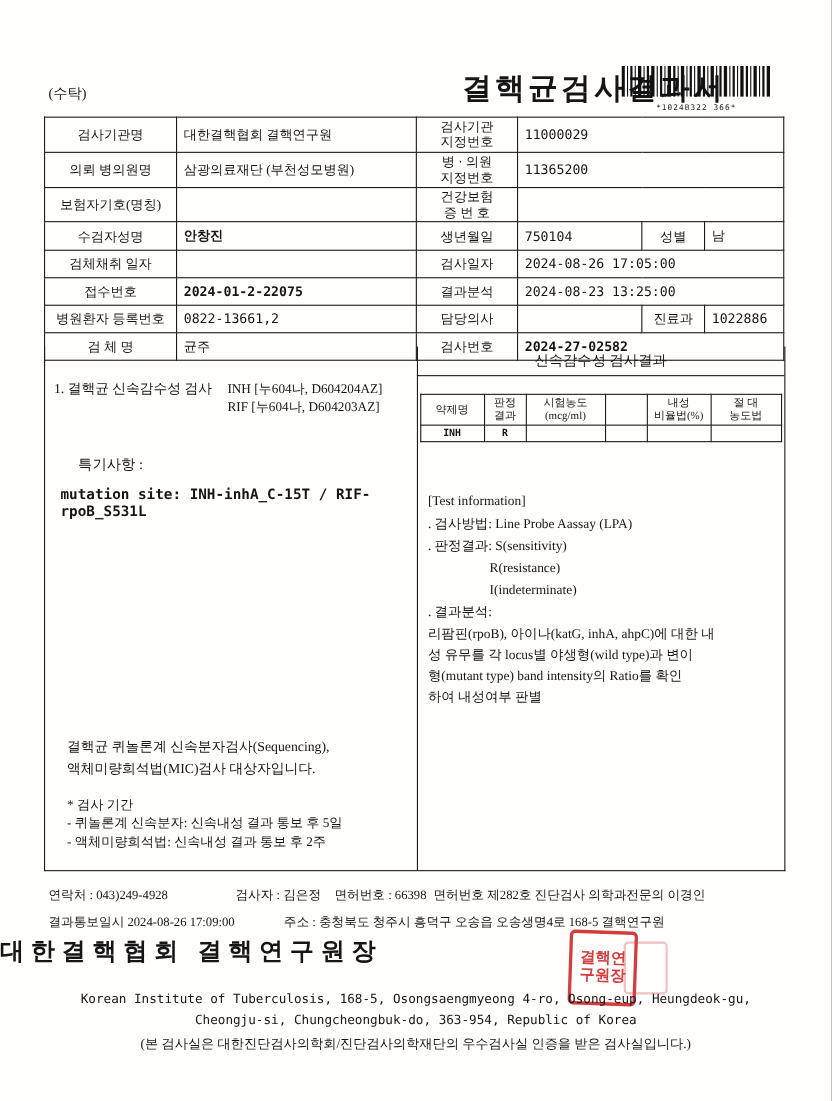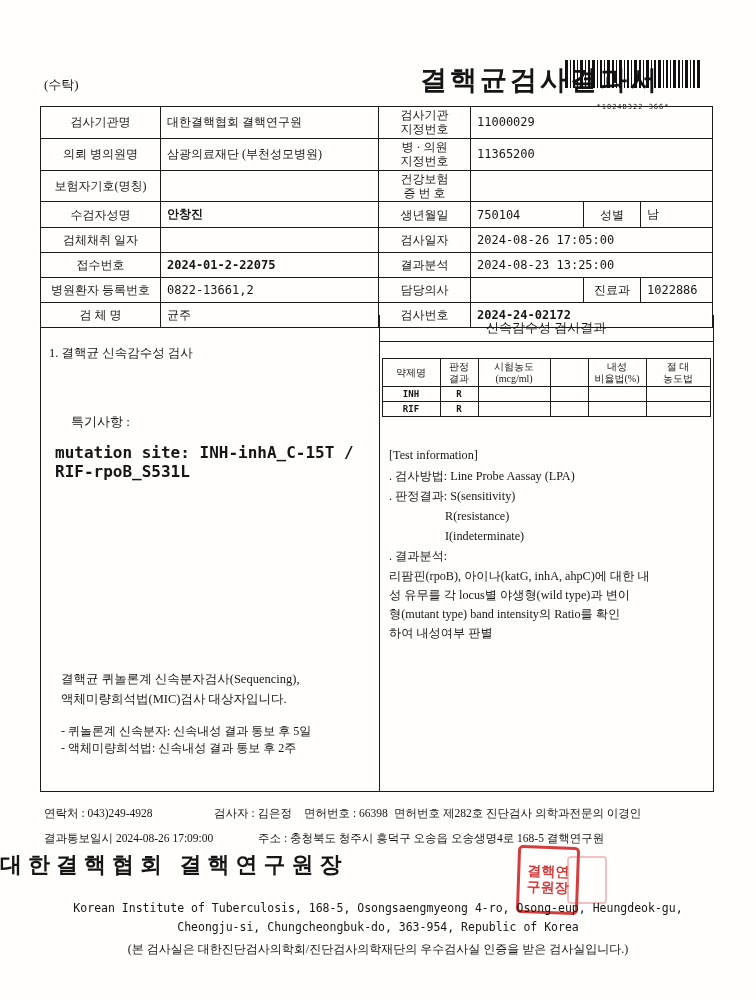--- a/index.html
+++ b/index.html
@@ -7,38 +7,38 @@
   #page{position:relative;width:756px;height:1001px;background:#fffefc;margin:0 auto;overflow:hidden;
         border-right:2px solid #1b1b1b;border-bottom:2px solid #1b1b1b;}
   .abs{position:absolute;}
   .mono{font-family:"DejaVu Sans Mono",monospace;}
   .b{font-weight:bold;}
 
   
   .consign{left:44px;top:76px;font-size:13px;}
   .doc-title{left:0;width:660px;top:62px;text-align:right;font-size:27px;font-weight:bold;letter-spacing:3px;}
   .barcode-wrap{left:565px;top:60px;width:136px;text-align:center;}
-  .barcode-caption{font-size:7px;letter-spacing:1px;margin-top:11px;}
+  .barcode-caption{font-size:7px;letter-spacing:1px;margin-top:1px;}
 
   
   .info-table{position:absolute;left:40px;top:106px;width:672px;border-collapse:collapse;table-layout:fixed;}
   .info-table td{border:1px solid #1b1b1b;font-size:12px;padding:1px 6px;vertical-align:middle;overflow:hidden;}
   .info-table td.lbl{text-align:center;white-space:pre-line;line-height:1.2;padding:1px 2px;}
   .info-table td.val{text-align:left;}
 
   
   .content{position:absolute;left:40px;top:315px;width:672px;height:476px;
            border:1px solid #1b1b1b;border-top:none;}
   .content-left{position:absolute;left:0;top:0;width:338px;height:100%;border-right:1px solid #1b1b1b;}
   .content-right{position:absolute;left:338px;top:0;right:0;height:100%;}
 
   .test-block{left:8px;top:30px;display:flex;align-items:flex-start;font-size:12.5px;}
   .test-block .codes{margin-left:14px;line-height:17px;font-size:12px;}
   .special-label{left:30px;top:98px;font-size:13px;}
-  .mutation-line{left:14px;top:128px;font-size:16px;font-weight:bold;letter-spacing:0;}
+  .mutation-line{left:14px;top:128px;font-size:13px;font-weight:bold;letter-spacing:0;}
   .notice{left:20px;top:354px;font-size:12.5px;line-height:20px;}
   .period{left:20px;top:408px;font-size:12px;line-height:17px;}
 
   .result-header{height:26px;line-height:26px;border-bottom:1px solid #1b1b1b;text-align:center;font-size:13px;}
   .drug-table{margin:16px auto 0 auto;width:328px;border-collapse:collapse;table-layout:fixed;}
   .drug-table td{border:1px solid #1b1b1b;text-align:center;padding:0;}
   .drug-table .hcell{font-size:10px;white-space:pre-line;line-height:1.2;height:27px;}
   .drug-table .dcell{height:14px;font-size:9px;font-weight:bold;font-family:"DejaVu Sans Mono",monospace;margin-top:20px;}
 
   .testinfo{left:10px;top:130px;font-size:12.2px;}
@@ -164,38 +164,43 @@
       <td class="val mono">0822-13661,2</td>
       <td class="lbl">담당의사</td>
       <td class="val"></td>
       <td class="lbl">진료과</td>
       <td class="val mono">1022886</td>
     </tr>
     <tr style="height:25px">
       <td class="lbl">검 체 명</td>
       <td class="val">균주</td>
       <td class="lbl">검사번호</td>
-      <td class="val mono b" colspan="3">2024-24-02172</td>
+      <td class="val mono b" colspan="3">2024-27-02582</td>
     </tr>
   </tbody>
     </table>
 
   <div class="content">
 
     <div class="content-left">
       <div class="abs test-block">
         <span>1. 결핵균 신속감수성 검사</span>
+        <span class="codes">
+          <div>INH [누604나, D604204AZ]</div>
+          <div>RIF [누604나, D604203AZ]</div>
+        </span>
       </div>
       <div class="abs special-label">특기사항 :</div>
       <div class="abs mutation-line mono">mutation site: INH-inhA_C-15T / RIF-rpoB_S531L</div>
       <div class="abs notice">
         <div>결핵균 퀴놀론계 신속분자검사(Sequencing),</div>
         <div>액체미량희석법(MIC)검사 대상자입니다.</div>
       </div>
       <div class="abs period">
+        <div>* 검사 기간</div>
         <div>- 퀴놀론계 신속분자: 신속내성 결과 통보 후 5일</div>
         <div>- 액체미량희석법: 신속내성 결과 통보 후 2주</div>
       </div>
     </div>
 
     <div class="content-right">
       <div class="result-header">신속감수성 검사결과</div>
 
       <table class="drug-table">
         <colgroup>
@@ -220,28 +225,20 @@
 농도법</td>
         </tr>
         <tr>
           <td class="dcell">INH</td>
           <td class="dcell">R</td>
           <td class="dcell"></td>
           <td class="dcell"></td>
           <td class="dcell"></td>
           <td class="dcell"></td>
         </tr>
-        <tr>
-          <td class="dcell">RIF</td>
-          <td class="dcell">R</td>
-          <td class="dcell"></td>
-          <td class="dcell"></td>
-          <td class="dcell"></td>
-          <td class="dcell"></td>
-        </tr>
       </tbody>
         </table>
 
       <div class="abs testinfo">
         <div class="ln" style="line-height:21px">[Test information]</div>
         <div class="ln">. 검사방법: Line Probe Aassay (LPA)</div>
         <div class="ln">. 판정결과: S(sensitivity)</div>
         <div class="ln indent">R(resistance)</div>
         <div class="ln indent">I(indeterminate)</div>
         <div class="ln" style="line-height:21px">. 결과분석:</div>

